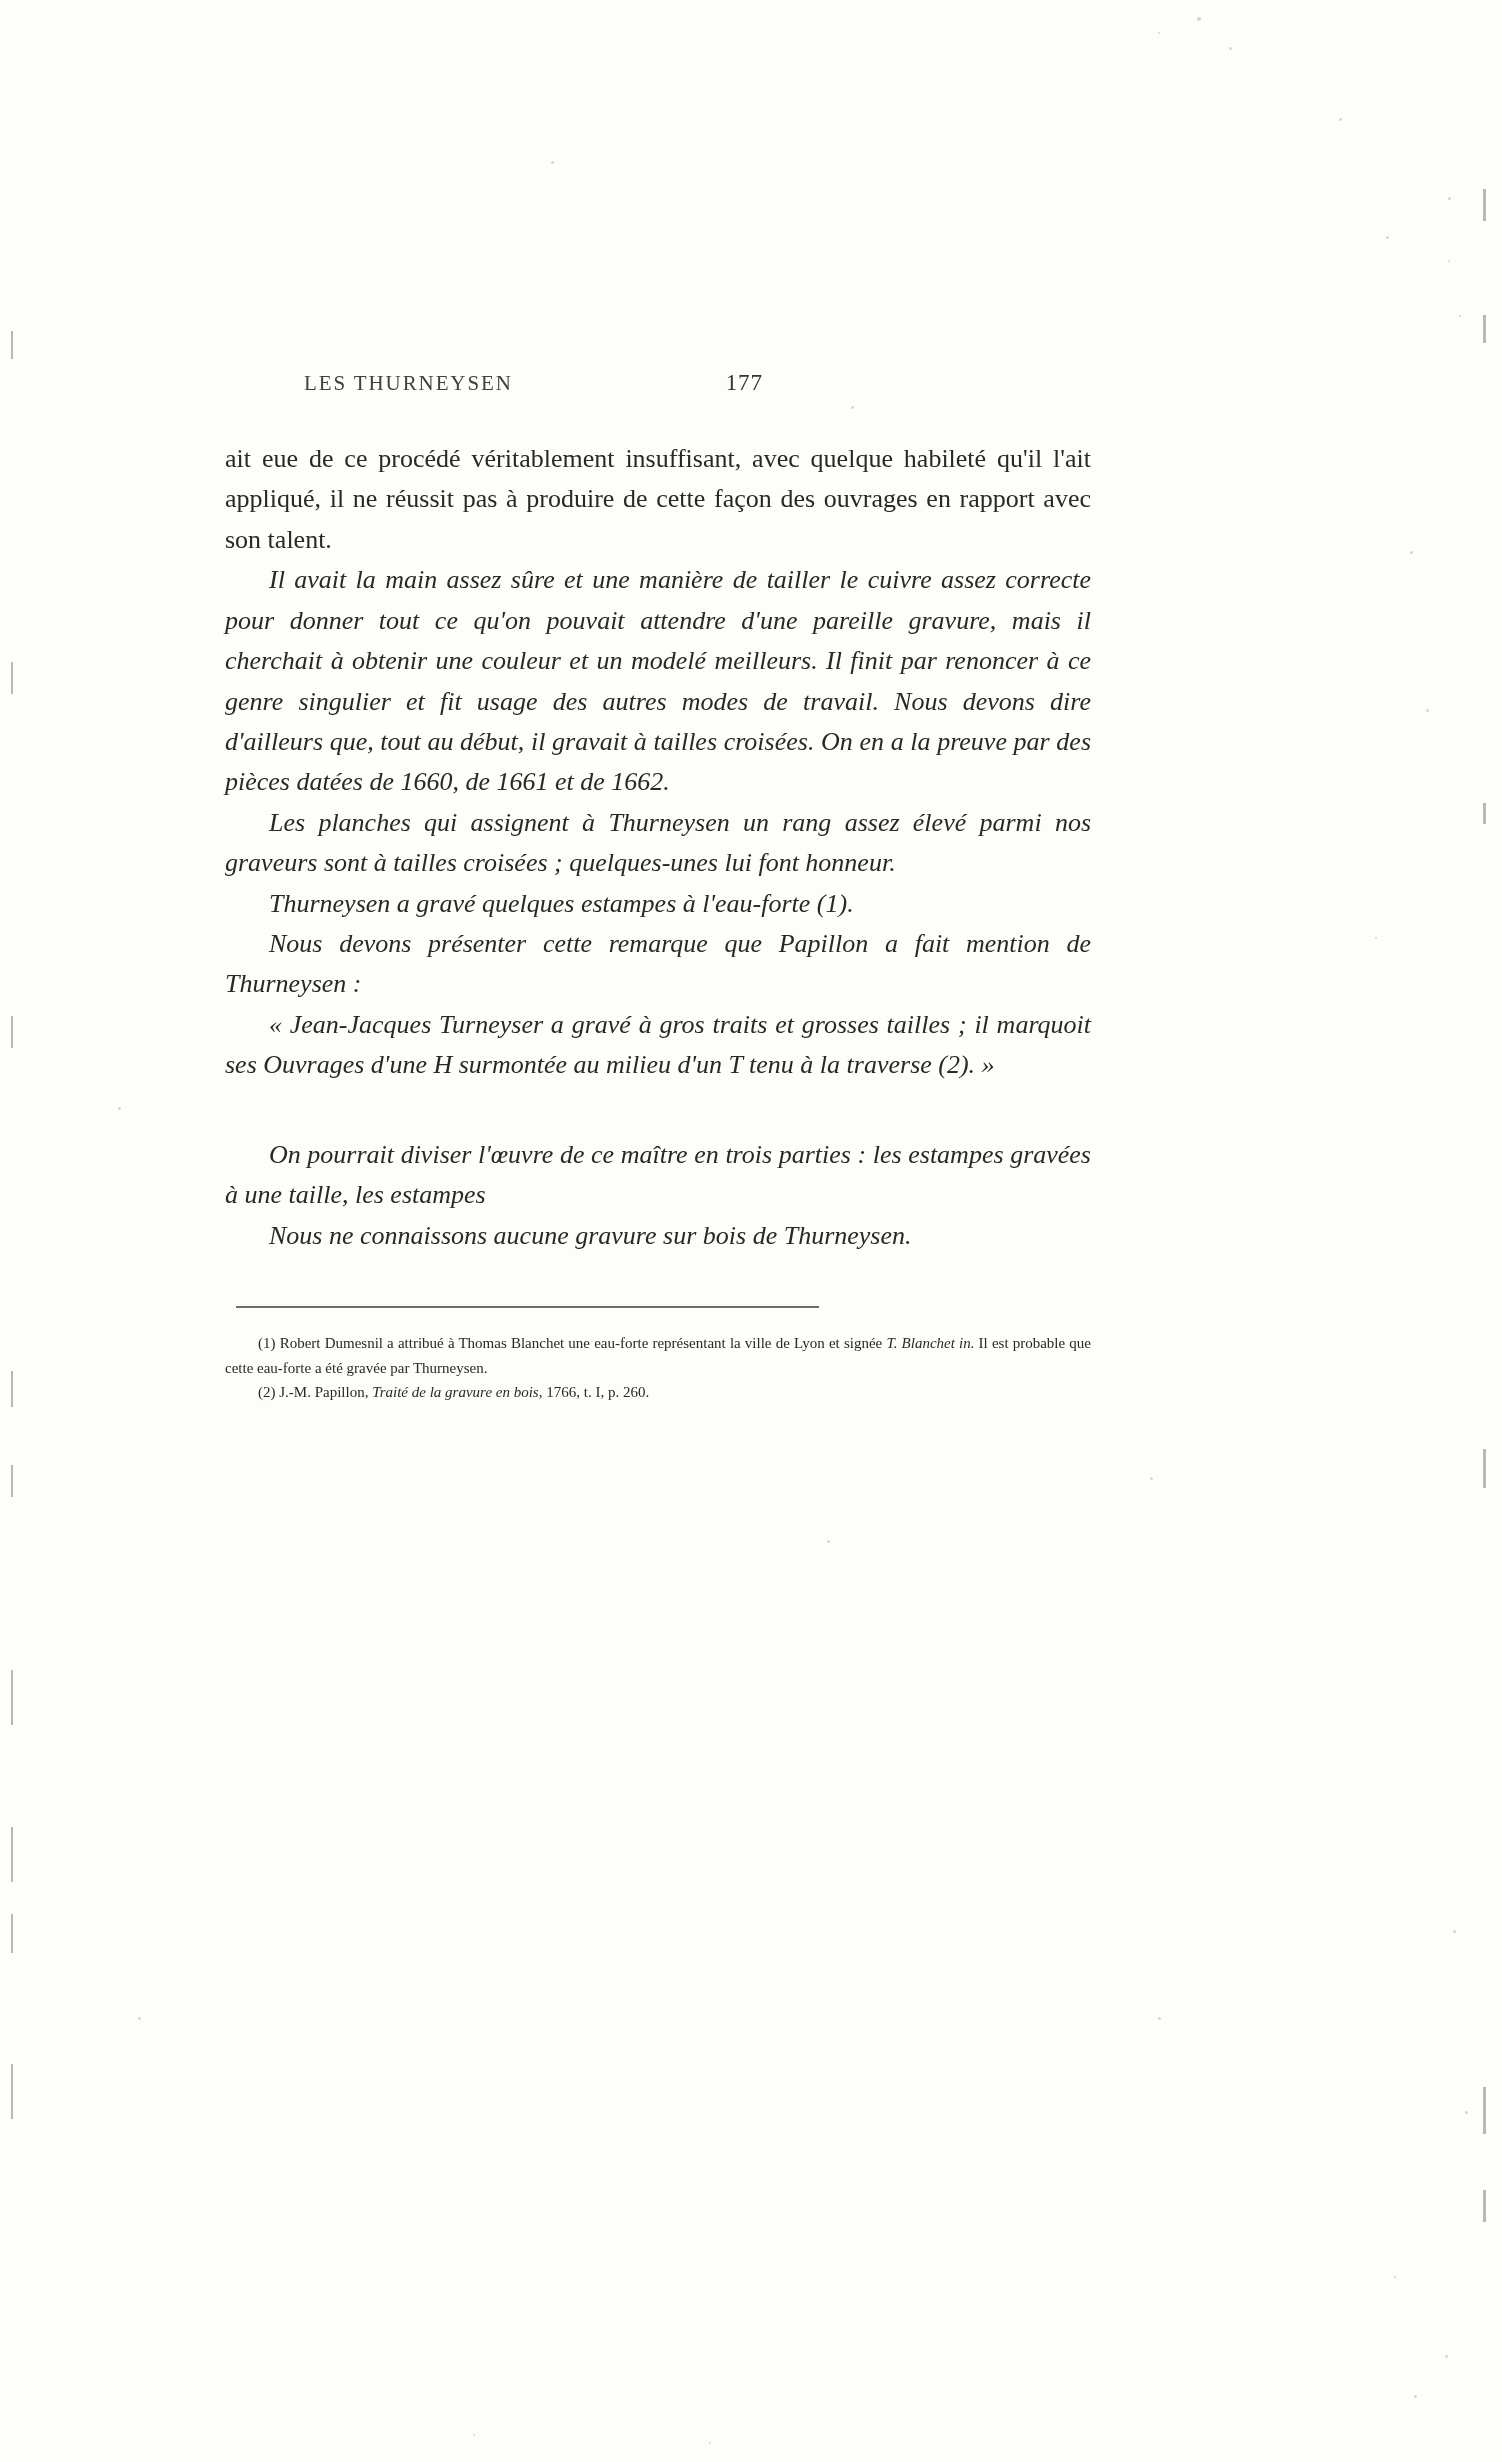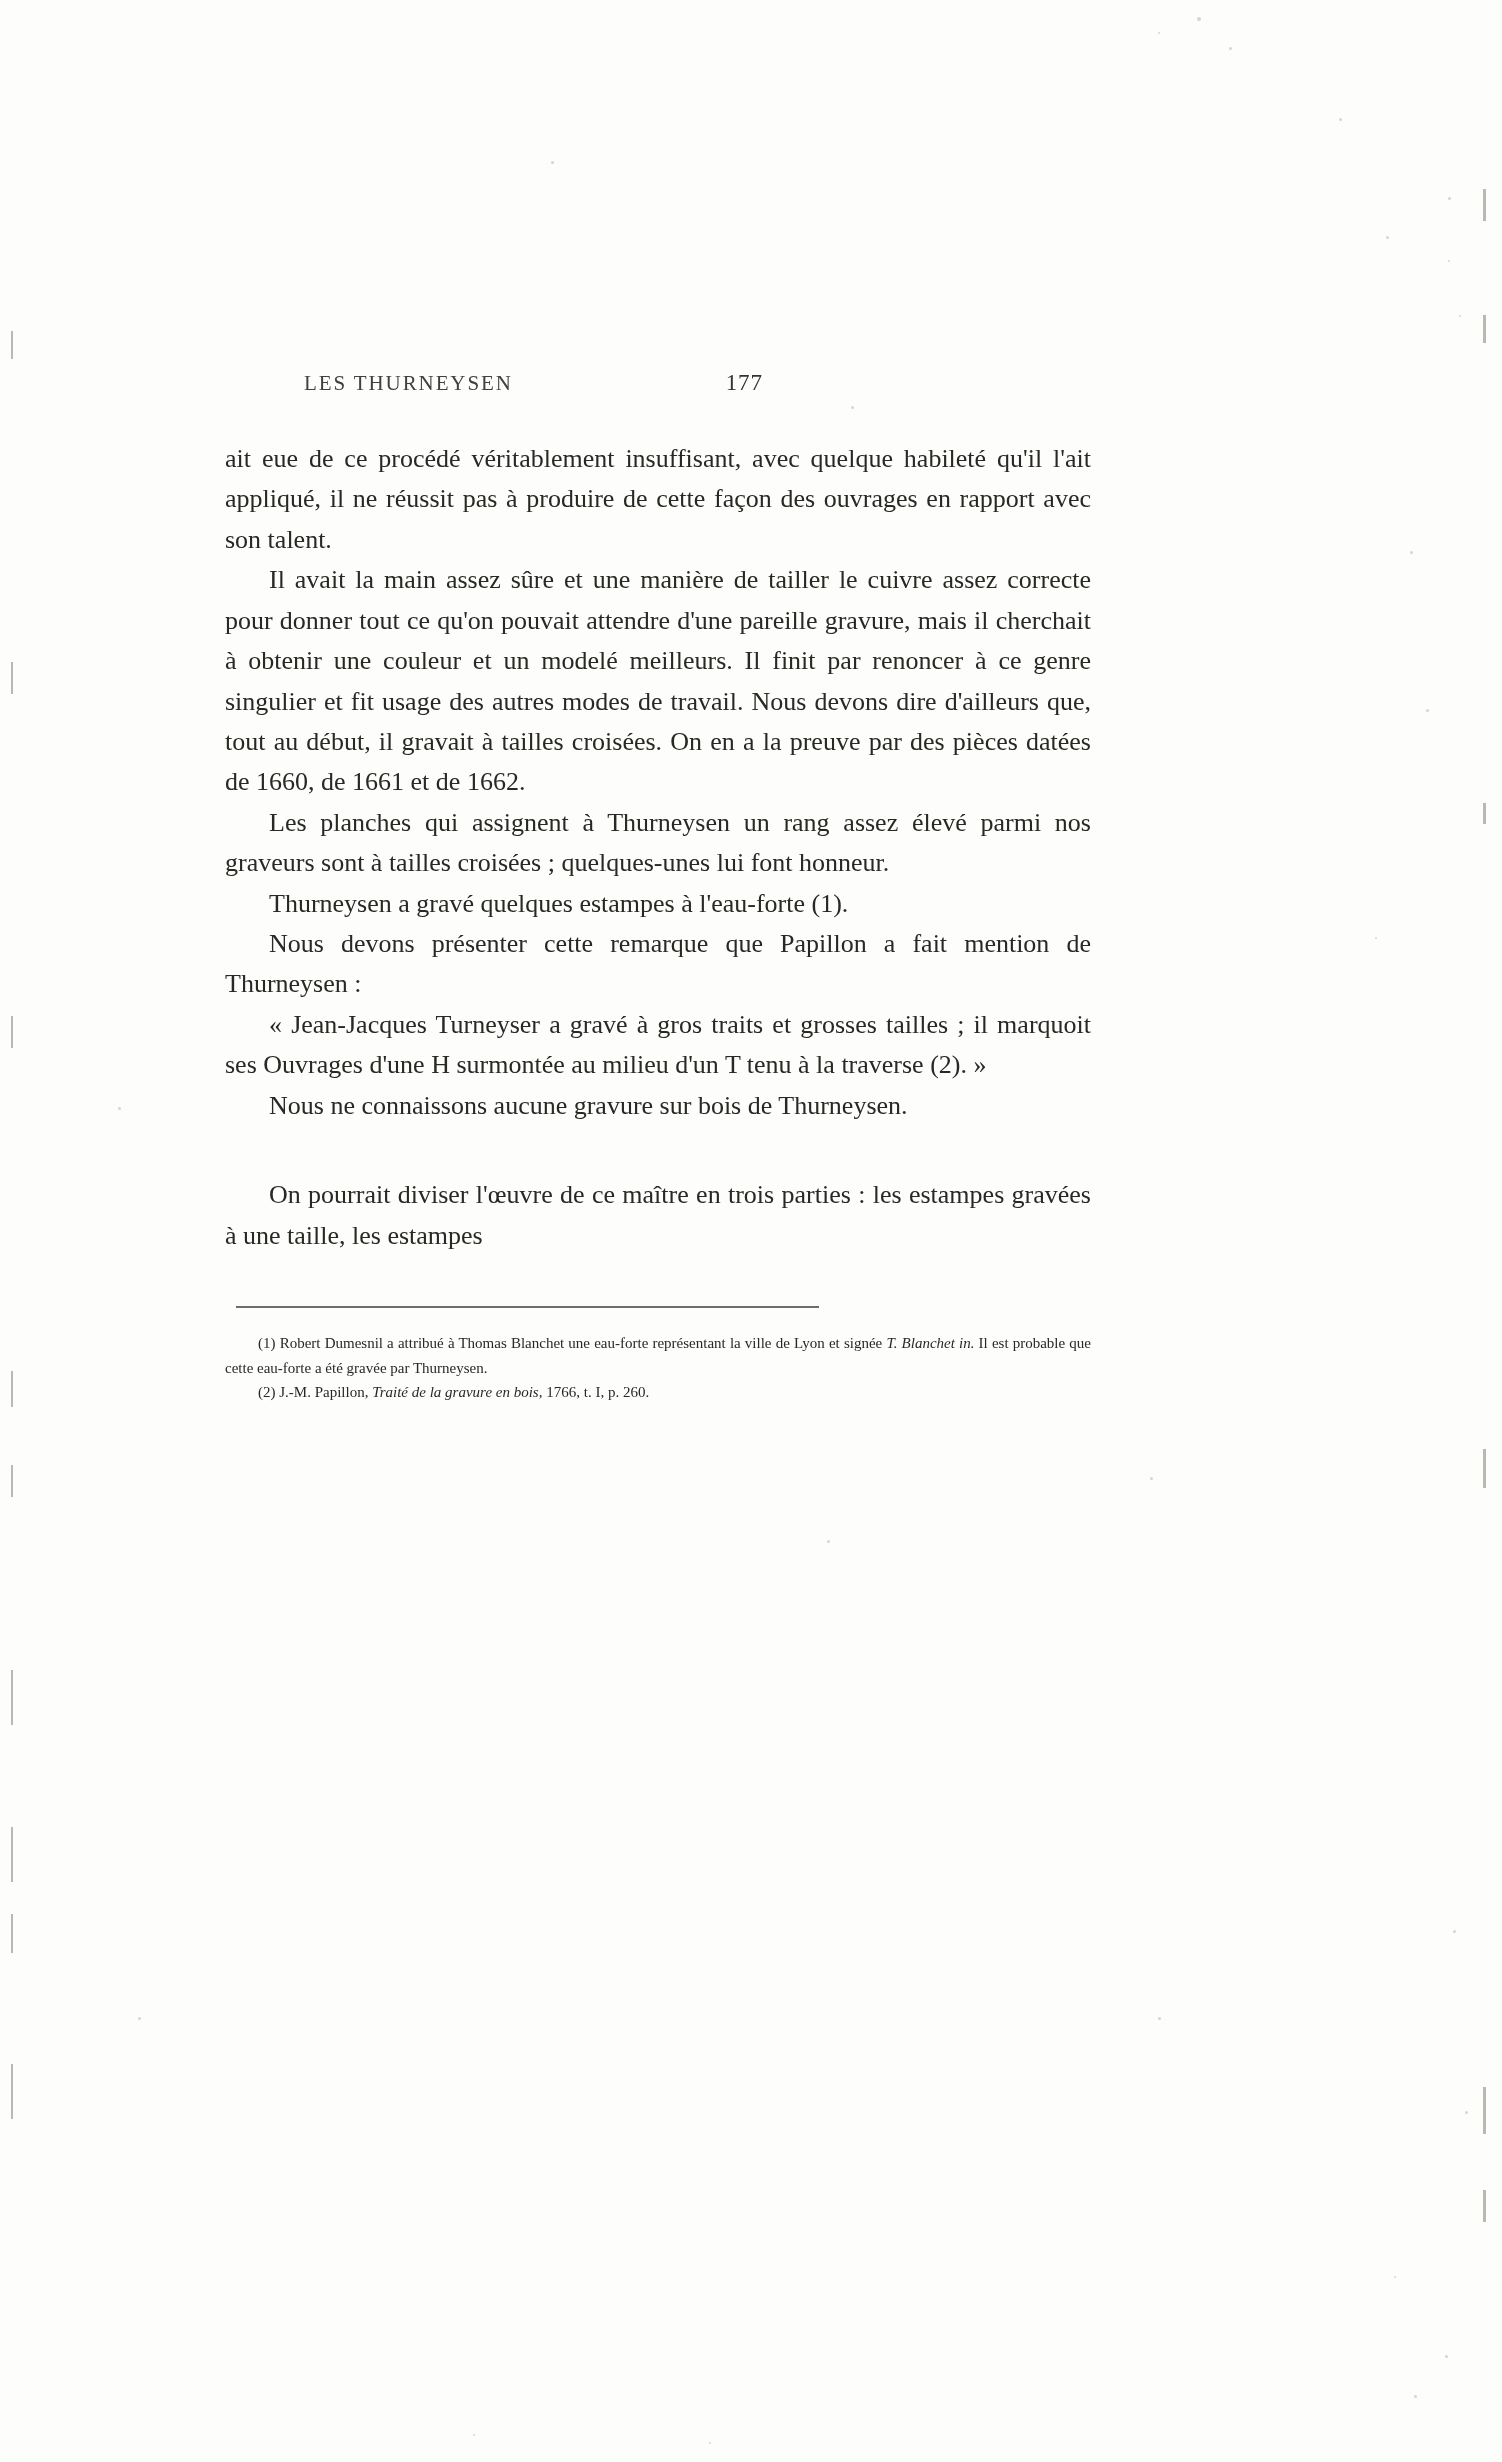--- a/index.html
+++ b/index.html
@@ -70,21 +70,21 @@
   }
 
   p {
     margin: 0;
     font-size: 26px;
     line-height: 1.555;
     text-align: justify;
     text-justify: inter-word;
     color: #282824;
   }
-  p.indent { text-indent: 44px; }
+  p.indent { text-indent: 44px; font-style: italic; }
   p.big-gap { margin-top: 49px; }
 
   .footnote-rule {
     width: 583px;
     height: 1.6px;
     background: #56544f;
     margin: 50px 0 23.6px 11px;
     opacity: .85;
   }
 
@@ -156,22 +156,22 @@
     <span class="folio">177</span>
   </div>
 
   <div>
     <p>ait eue de ce procédé véritablement insuffisant, avec quelque habileté qu'il l'ait appliqué, il ne réussit pas à produire de cette façon des ouvrages en rapport avec son talent.</p>
     <p class="indent">Il avait la main assez sûre et une manière de tailler le cuivre assez correcte pour donner tout ce qu'on pouvait attendre d'une pareille gravure, mais il cherchait à obtenir une couleur et un modelé meilleurs. Il finit par renoncer à ce genre singulier et fit usage des autres modes de travail. Nous devons dire d'ailleurs que, tout au début, il gravait à tailles croisées. On en a la preuve par des pièces datées de 1660, de 1661 et de 1662.</p>
     <p class="indent">Les planches qui assignent à Thurneysen un rang assez élevé parmi nos graveurs sont à tailles croisées ; quelques-unes lui font honneur.</p>
     <p class="indent">Thurneysen a gravé quelques estampes à l'eau-forte (1).</p>
     <p class="indent">Nous devons présenter cette remarque que Papillon a fait mention de Thurneysen :</p>
     <p class="indent">« Jean-Jacques Turneyser a gravé à gros traits et grosses tailles ; il marquoit ses Ouvrages d'une H surmontée au milieu d'un T tenu à la traverse (2). »</p>
+    <p class="indent big-gap">On pourrait diviser l'œuvre de ce maître en trois parties : les estampes gravées à une taille, les estampes</p>
     <p class="indent">Nous ne connaissons aucune gravure sur bois de Thurneysen.</p>
-    <p class="indent big-gap">On pourrait diviser l'œuvre de ce maître en trois parties : les estampes gravées à une taille, les estampes</p>
   </div>
 
   <div class="footnote-rule"></div>
 
   <div class="footnotes">
     <p class="fn">
       <span>(1)</span>
       <span>Robert Dumesnil a attribué à Thomas Blanchet une eau-forte représentant la ville de Lyon et signée </span><i>T. Blanchet in.</i><span> Il est probable que cette eau-forte a été gravée par Thurneysen.</span>
     </p>
     <p class="fn">

